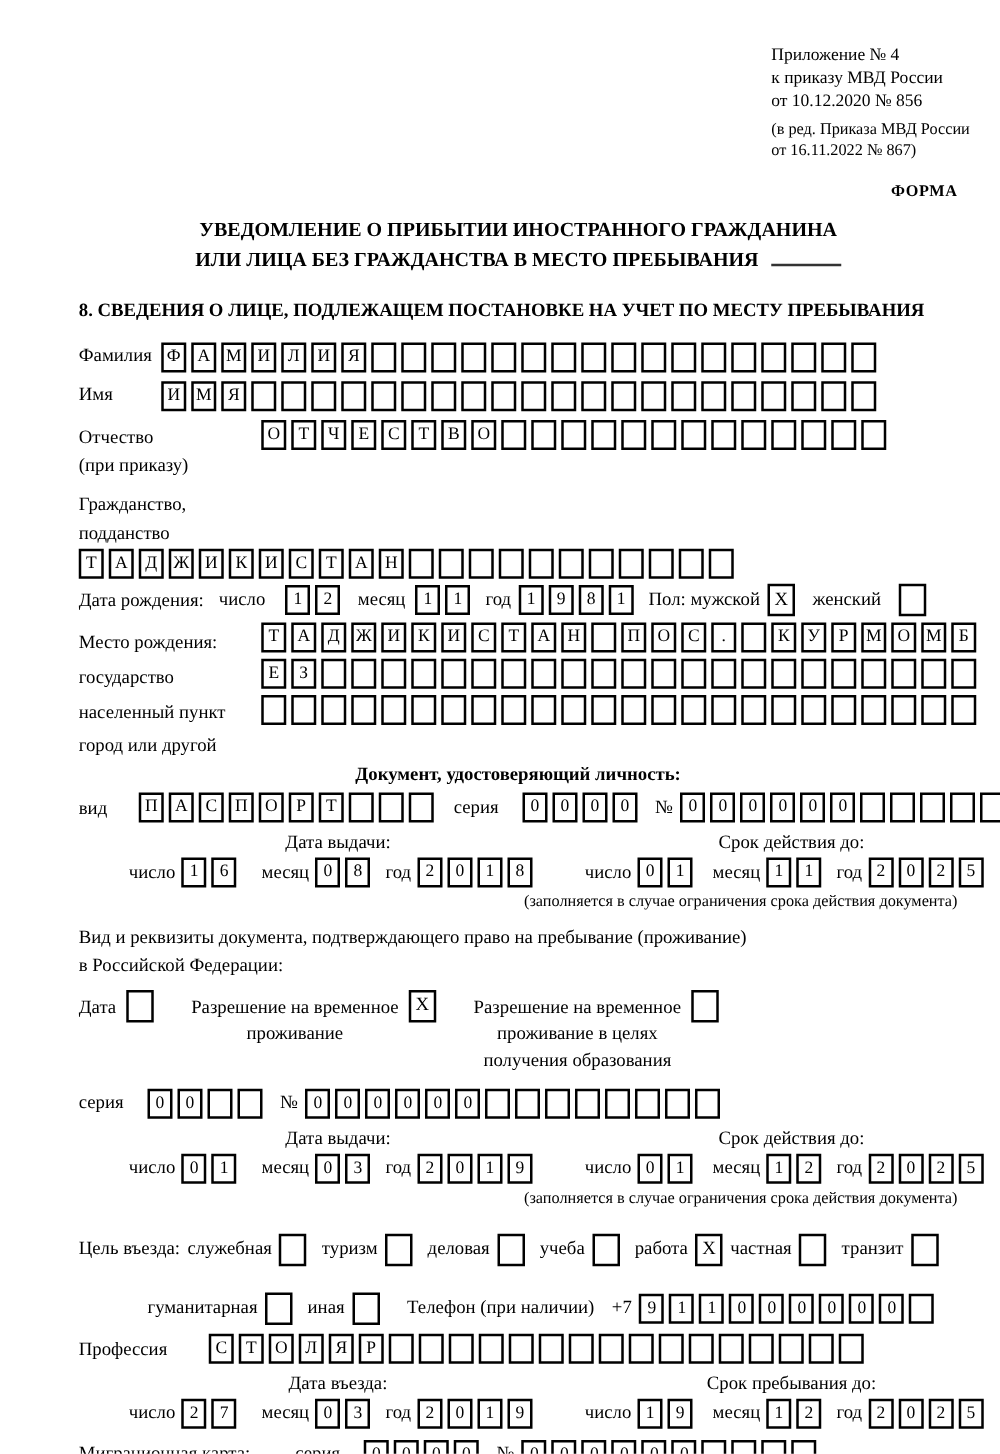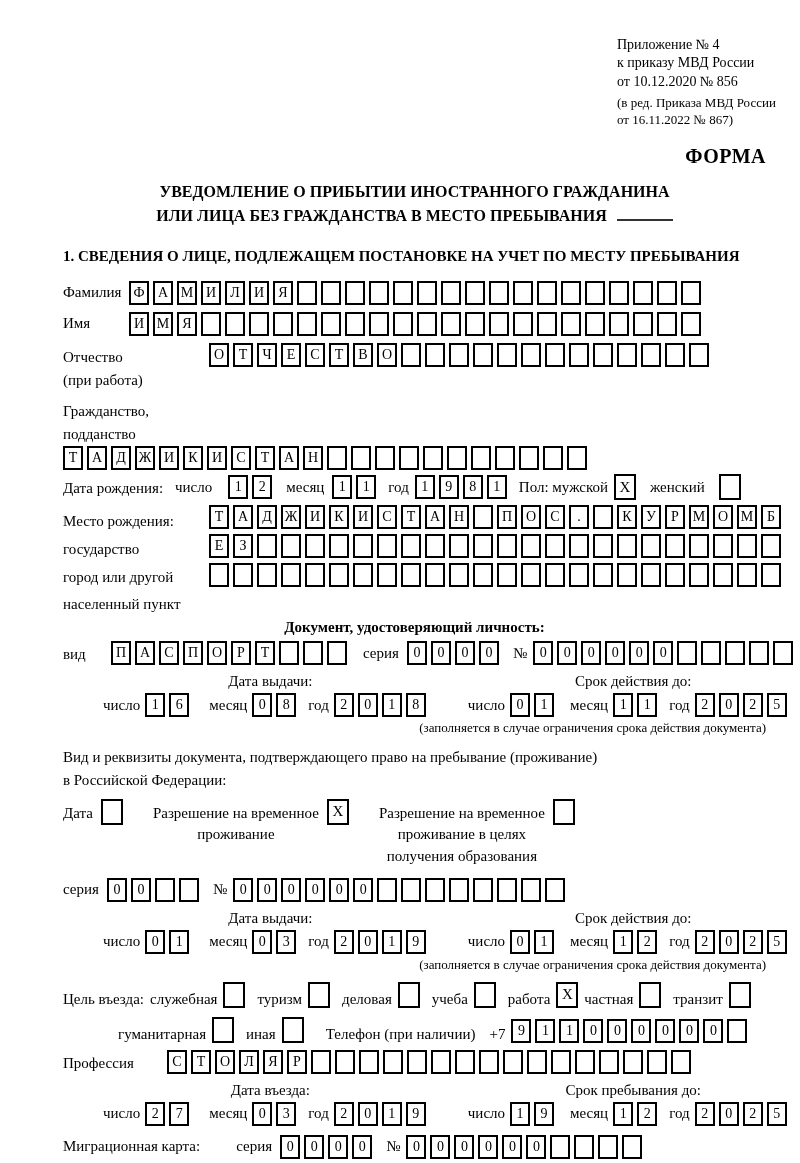--- a/index.html
+++ b/index.html
@@ -4,21 +4,21 @@
 <style>
   * { margin:0; padding:0; box-sizing:border-box; }
   html,body { width:800px; height:1163px; background:#ffffff; overflow:hidden; }
   body {
     font-family:"Liberation Serif","DejaVu Serif",serif;
     color:#000; font-size:15px;
     padding:36px 34px 0 63px;
   }
   .annex { margin-left:554px; width:200px; line-height:1.32; font-size:14px; }
   .annex .note { font-size:13px; margin-top:4px; line-height:1.3; }
-  .forma { text-align:right; font-weight:bold; font-size:20px; margin-top:16px; letter-spacing:.5px; }
+  .forma { text-align:right; font-weight:bold; font-size:13px; margin-top:16px; letter-spacing:.5px; }
   .title { text-align:center; font-weight:bold; font-size:16px; line-height:1.5; margin-top:12px; }
   .blank-line { display:inline-block; width:56px; border-bottom:2px solid #333; height:14px; margin-left:10px; }
   .section1 { font-weight:bold; font-size:15px; margin-top:20px; }
 
   .frow { display:flex; align-items:flex-start; margin-top:7px; }
   .lbl { flex:0 0 auto; padding-top:3px; }
   .lbl-col { flex:0 0 auto; line-height:1.55; padding-top:3px; }
   .cells { display:flex; flex:0 0 auto; }
   .cell {
     width:20px; height:24px; border:2px solid #000; margin-right:4px;
@@ -43,27 +43,27 @@
   .date-line .cells { margin-right:8px; }
   .note { font-size:13px; text-align:right; margin-top:3px; }
 
   .intro { margin-top:10px; line-height:1.55; }
 
   .res-options { display:flex; margin-top:6px; }
   .res-opt { display:flex; align-items:flex-start; margin-right:14px; }
   .res-opt .opt-lbl { padding-top:4px; margin-right:8px; line-height:1.45; }
   .res-opt .opt-lbl.center { text-align:center; }
 
-  .purpose-row { display:flex; align-items:flex-end; margin-top:9px; }
+  .purpose-row { display:flex; align-items:center; margin-top:21px; }
   .purpose-row .plbl { margin-right:6px; }
   .purpose-row .box { margin-right:12px; }
   .indent2 { margin-left:55px; }
   .phone-prefix { margin:0 6px 0 14px; }
   .mig-label { margin-right:12px; }
-  .slbl { margin-right:8px; }
+  .slbl { margin-right:19px; }
   .nlbl { margin:0 6px 0 10px; }
 </style>
 </head>
 <body>
 
 <div class="annex">
   <div>Приложение № 4</div>
   <div>к приказу МВД России</div>
   <div>от 10.12.2020 № 856</div>
   <div class="note" style="text-align:left;">
@@ -72,21 +72,21 @@
   </div>
 </div>
 
 <div class="forma">ФОРМА</div>
 
 <div class="title">
   <div>УВЕДОМЛЕНИЕ О ПРИБЫТИИ ИНОСТРАННОГО ГРАЖДАНИНА</div>
   <div><span>ИЛИ ЛИЦА БЕЗ ГРАЖДАНСТВА В МЕСТО ПРЕБЫВАНИЯ</span><span class="blank-line"></span></div>
 </div>
 
-<div class="section1">1. СВЕДЕНИЯ О ЛИЦЕ, ПОДЛЕЖАЩЕМ ПОСТАНОВКЕ НА УЧЕТ ПО МЕСТУ ПРЕБЫВАНИЯ</div>
+<div class="section1">8. СВЕДЕНИЯ О ЛИЦЕ, ПОДЛЕЖАЩЕМ ПОСТАНОВКЕ НА УЧЕТ ПО МЕСТУ ПРЕБЫВАНИЯ</div>
 
 <div class="frow" style="margin-top:16px;">
   <div class="lbl" style="width:66px;">Фамилия</div>
   <div class="cells">
       <span class="cell">Ф</span>
       <span class="cell">А</span>
       <span class="cell">М</span>
       <span class="cell">И</span>
       <span class="cell">Л</span>
       <span class="cell">И</span>
@@ -137,21 +137,21 @@
       <span class="cell"></span>
       <span class="cell"></span>
       <span class="cell"></span>
       <span class="cell"></span>
     </div>
 </div>
 
 <div class="frow">
   <div class="lbl-col" style="width:146px;">
     <div>Отчество</div>
-    <div>(при работа)</div>
+    <div>(при приказу)</div>
   </div>
   <div class="cells">
       <span class="cell">О</span>
       <span class="cell">Т</span>
       <span class="cell">Ч</span>
       <span class="cell">Е</span>
       <span class="cell">С</span>
       <span class="cell">Т</span>
       <span class="cell">В</span>
       <span class="cell">О</span>
@@ -224,22 +224,22 @@
   <span>Пол: мужской</span>
   <span class="box" style="margin:0 14px 0 6px;">X</span>
   <span>женский</span>
   <span class="box" style="margin-left:14px;"></span>
 </div>
 
 <div class="frow" style="margin-top:5px;">
   <div class="lbl-col" style="width:146px; line-height:1.85;">
     <div>Место рождения:</div>
     <div>государство</div>
+    <div>населенный пункт</div>
     <div>город или другой</div>
-    <div>населенный пункт</div>
   </div>
   <div class="rows-stack">
     <div class="cells">
         <span class="cell">Т</span>
         <span class="cell">А</span>
         <span class="cell">Д</span>
         <span class="cell">Ж</span>
         <span class="cell">И</span>
         <span class="cell">К</span>
         <span class="cell">И</span>

